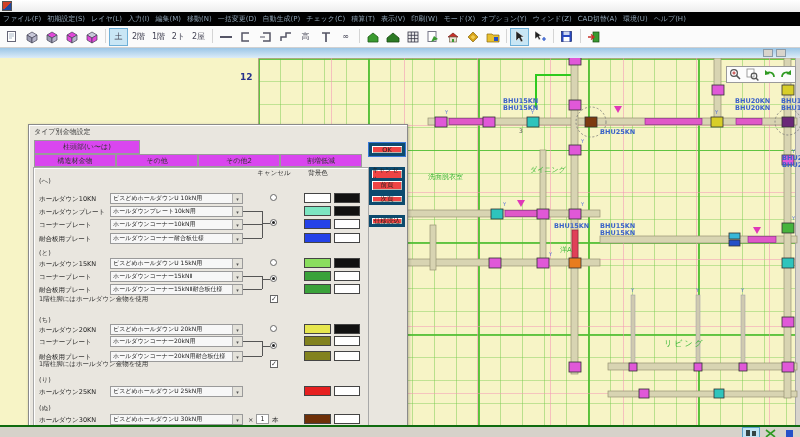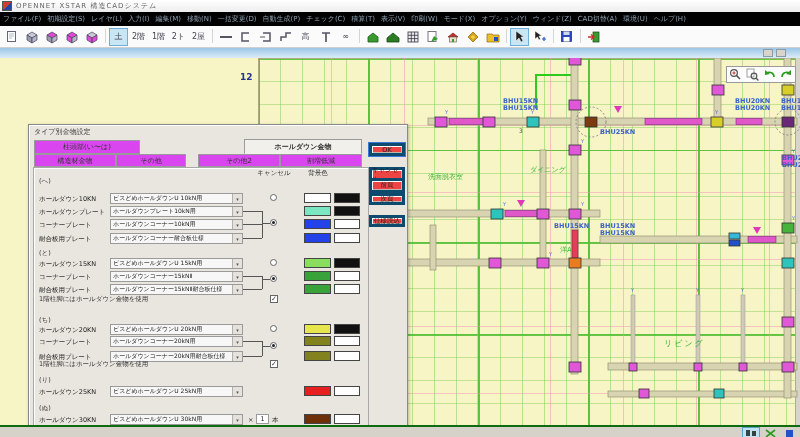--- a/index.html
+++ b/index.html
@@ -220,21 +220,20 @@
     <path d="M2,2 L2,7 L7,6 Z" fill="#2f9a22"></path>
   </svg>
   <svg width="13" height="13" viewBox="0 0 13 13">
     <path d="M2,9 A4.5,4.5 0 0,1 9.5,5.5" fill="none" stroke="#2f9a22" stroke-width="1.6"></path>
     <path d="M11,2 L11,7 L6,6 Z" fill="#2f9a22"></path>
   </svg>
 </div>
 
 <div id="titlebar" class="abs">
   <span class="appicon"></span>
-  <span>OPENNET XSTAR 構造CADシステム</span>
 </div>
 
 <div id="menubar" class="abs">
   <span>ファイル(F)</span>
   <span>初期設定(S)</span>
   <span>レイヤ(L)</span>
   <span>入力(I)</span>
   <span>編集(M)</span>
   <span>移動(N)</span>
   <span>一括変更(D)</span>
@@ -401,23 +400,22 @@
         <rect x="6" y="2" width="6" height="10" fill="#3a9a30" stroke="#174a12" stroke-width="0.7"></rect>
         <path d="M1,7 H6 M4,4.5 L7,7 L4,9.5" fill="none" stroke="#c83028" stroke-width="1.4"></path>
       </svg>
     </span>
 </div>
 
 <div id="dialog" class="abs">
   <div id="dlg-title" class="abs">タイプ別金物設定</div>
 
   <div class="abs tab" style="left:5px;top:15px;width:106px;">柱頭部(い〜は)</div>
-  <div class="abs tab sel" style="left:215px;top:14px;width:118px;height:15px;">ホールダウン金物</div>
   <div class="abs tab r2" style="left:5px;top:29px;width:82px;">構造材金物</div>
-  <div class="abs tab r2" style="left:87px;top:29px;width:70px;">その他</div>
+  <div class="abs tab r2" style="left:87px;top:29px;width:82px;">その他</div>
   <div class="abs tab r2" style="left:169px;top:29px;width:82px;">その他2</div>
   <div class="abs tab r2" style="left:251px;top:29px;width:82px;">割増低減</div>
 
   <div id="content-frame" class="abs"></div>
 
   <div class="abs colhdr" style="left:225px;top:44px;width:40px;">キャンセル</div>
   <div class="abs colhdr" style="left:272px;top:44px;width:34px;">背景色</div>
   <div class="abs colhdr" style="left:302px;top:44px;width:34px;margin-top:40px;">文字色</div>
 
   <div class="abs sec" style="left:10px;top:52px;">(へ)</div>

